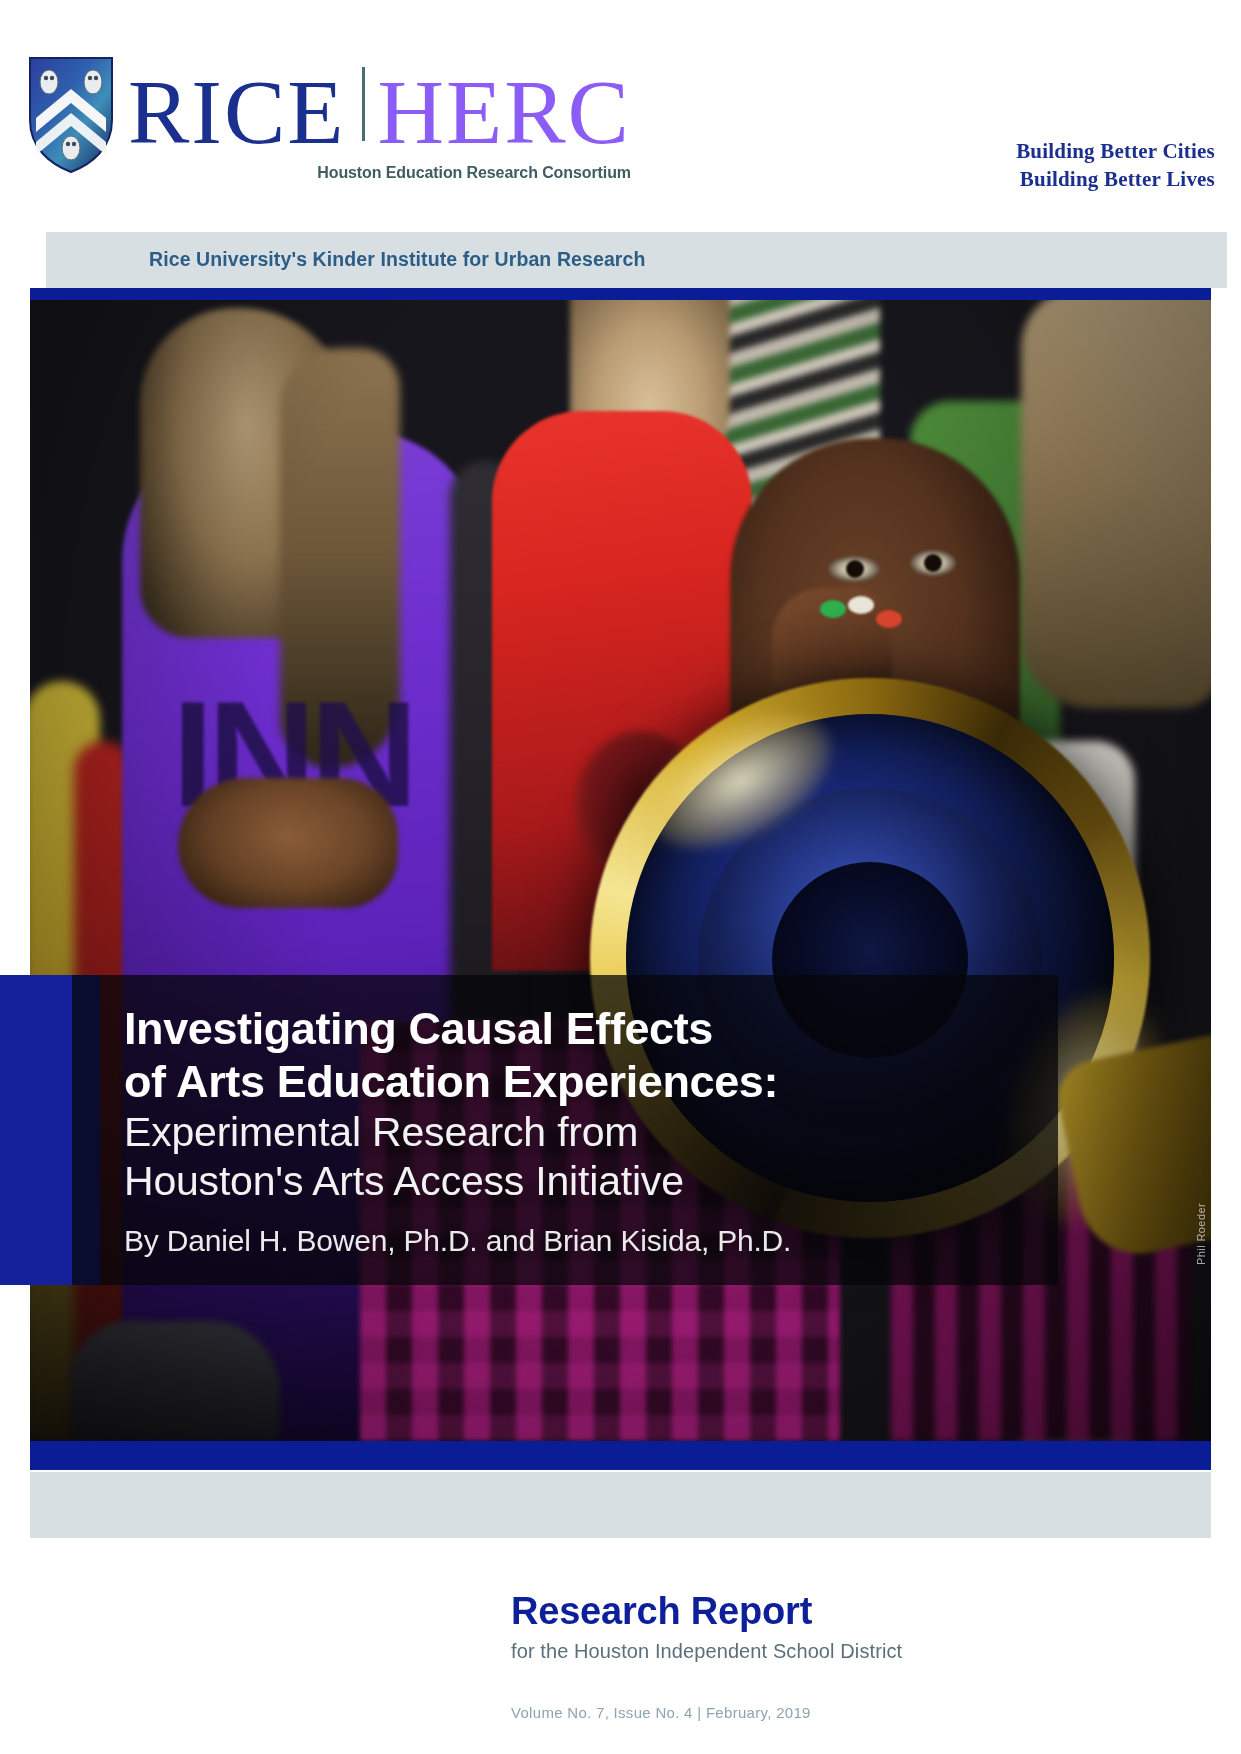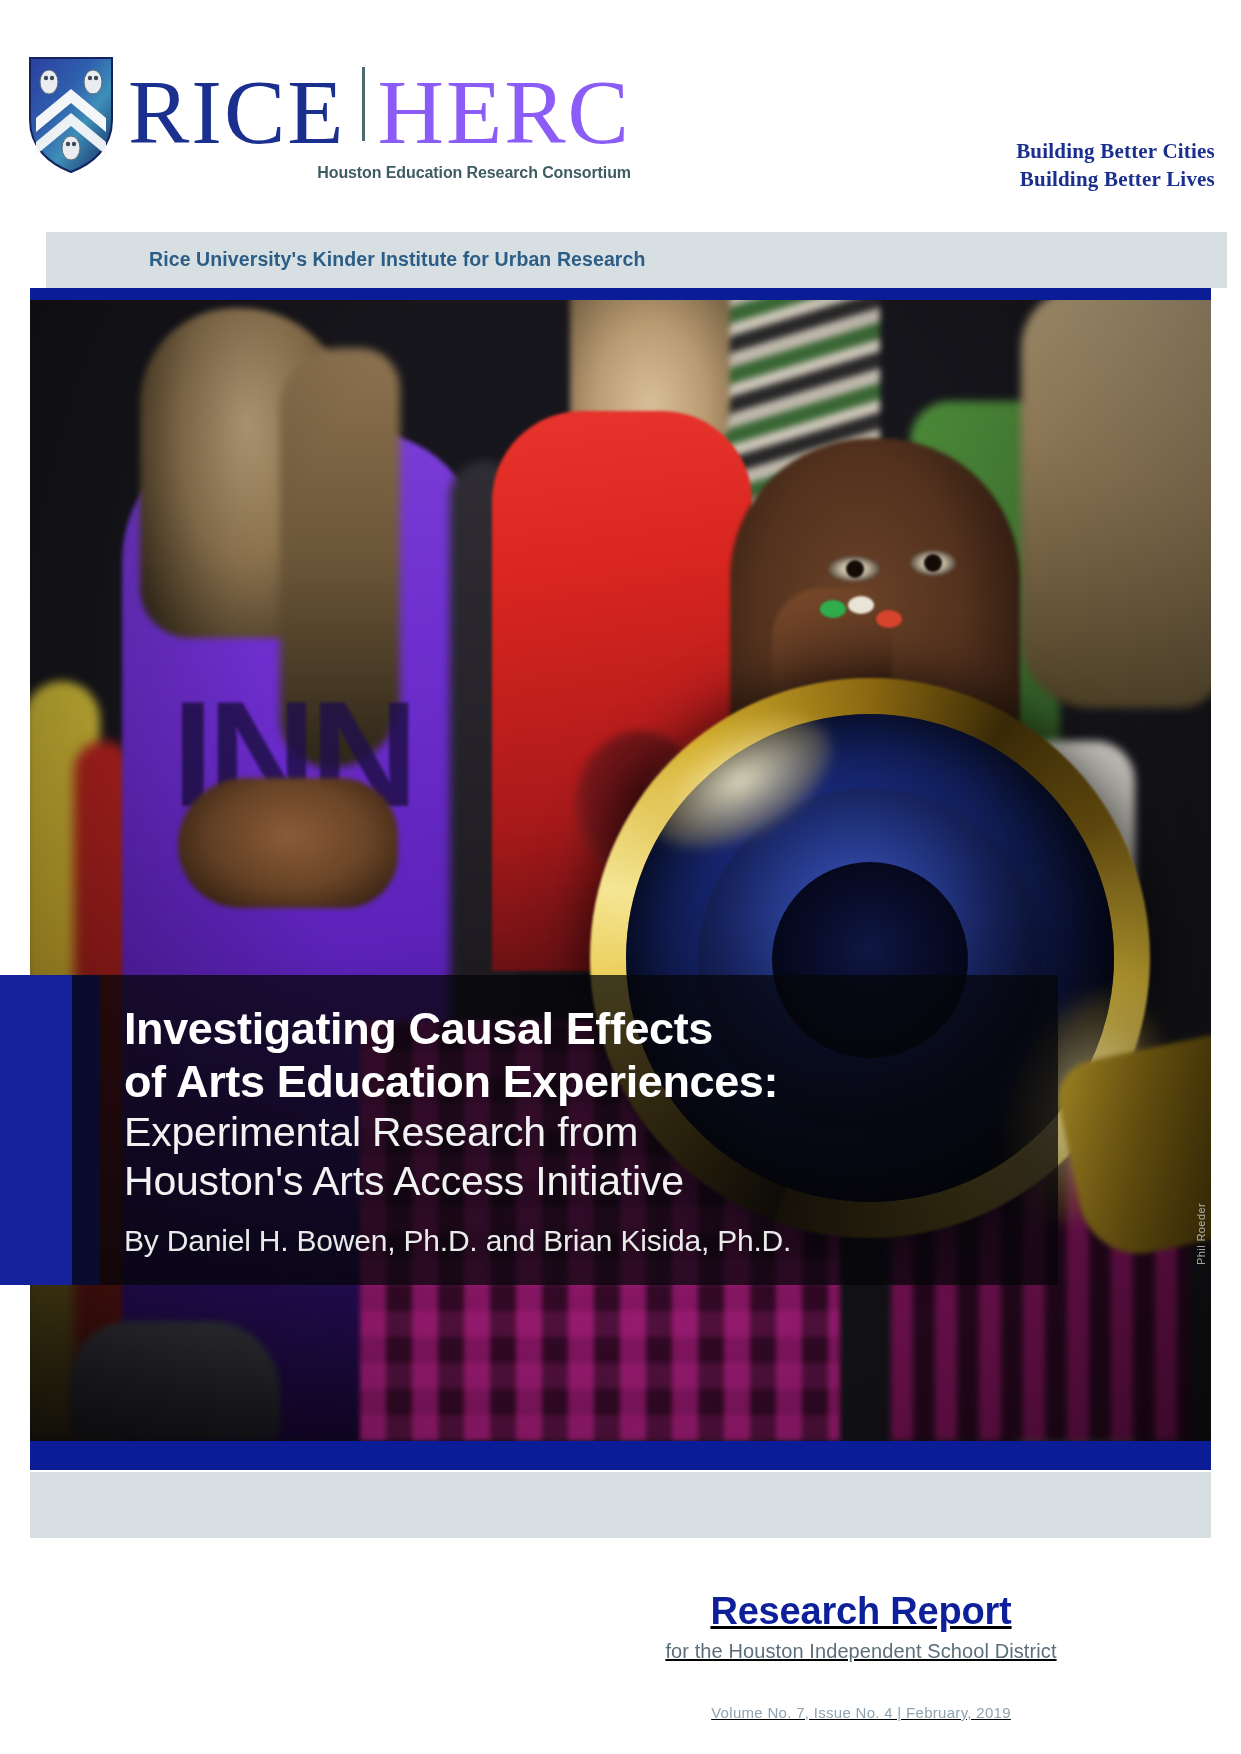--- a/index.html
+++ b/index.html
@@ -481,22 +481,21 @@
     height: 66px;
     background: #d7dfe2;
   }
 
   
   .footer {
     position: absolute;
     right: 30px;
     top: 1590px;
     width: 700px;
-    text-align: center;
-    text-decoration: underline;
+    text-align: left;
   }
   .footer-title {
     font-weight: bold;
     font-size: 38px;
     color: #0e1f9a;
     letter-spacing: -0.2px;
   }
   .footer-sub {
     font-size: 20px;
     color: #5b6f7a;

